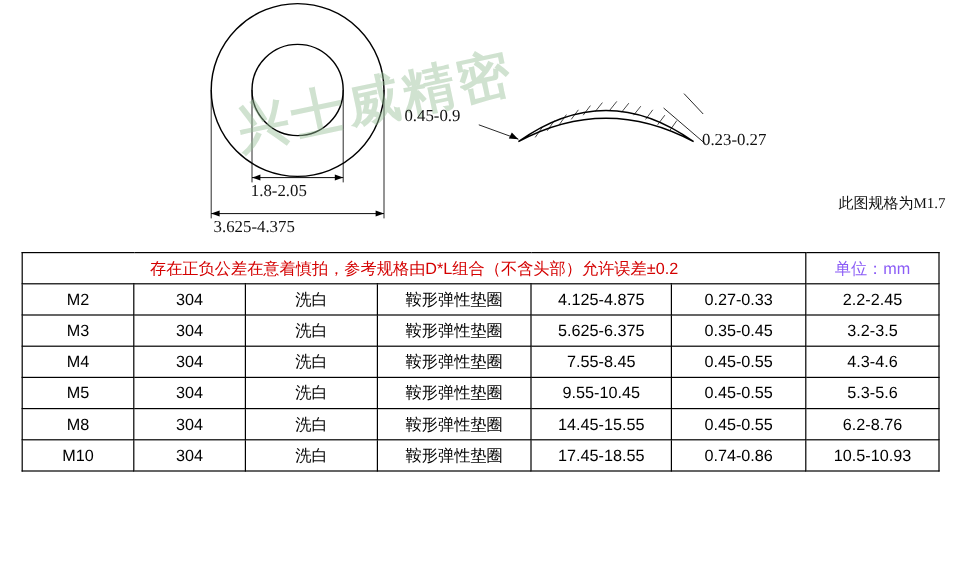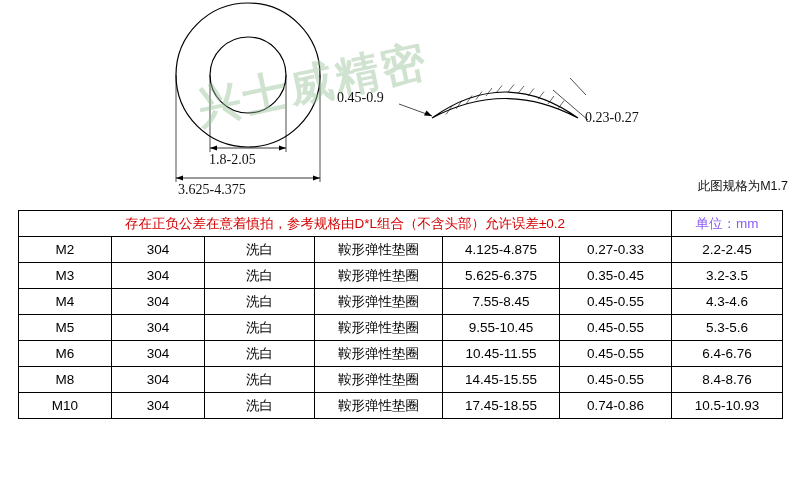--- a/index.html
+++ b/index.html
@@ -41,23 +41,23 @@
     position: absolute;
     font-family: "Liberation Serif", serif;
     font-size: 14px;
     color: #111;
     white-space: nowrap;
   }
 
   #spec-note {
     position: absolute;
     right: 12px;
-    top: 178px;
+    top: 161px;
     font-size: 12.5px;
-    font-family: Liberation Sans, sans-serif;
+    font-family: Liberation Serif, serif;
     color: #111;
     white-space: nowrap;
   }
 
   
   #table-wrap {
     position: absolute;
     left: 18px;
     top: 210px;
     width: 764px;
@@ -195,36 +195,27 @@
       <tr>
         <td>M5</td>
         <td>304</td>
         <td>洗白</td>
         <td>鞍形弹性垫圈</td>
         <td>9.55-10.45</td>
         <td>0.45-0.55</td>
         <td>5.3-5.6</td>
       </tr>
       <tr>
-        <td>M6</td>
-        <td>304</td>
-        <td>洗白</td>
-        <td>鞍形弹性垫圈</td>
-        <td>10.45-11.55</td>
-        <td>0.45-0.55</td>
-        <td>6.4-6.76</td>
-      </tr>
-      <tr>
         <td>M8</td>
         <td>304</td>
         <td>洗白</td>
         <td>鞍形弹性垫圈</td>
         <td>14.45-15.55</td>
         <td>0.45-0.55</td>
-        <td>8.4-8.76</td>
+        <td>6.2-8.76</td>
       </tr>
       <tr>
         <td>M10</td>
         <td>304</td>
         <td>洗白</td>
         <td>鞍形弹性垫圈</td>
         <td>17.45-18.55</td>
         <td>0.74-0.86</td>
         <td>10.5-10.93</td>
       </tr>

